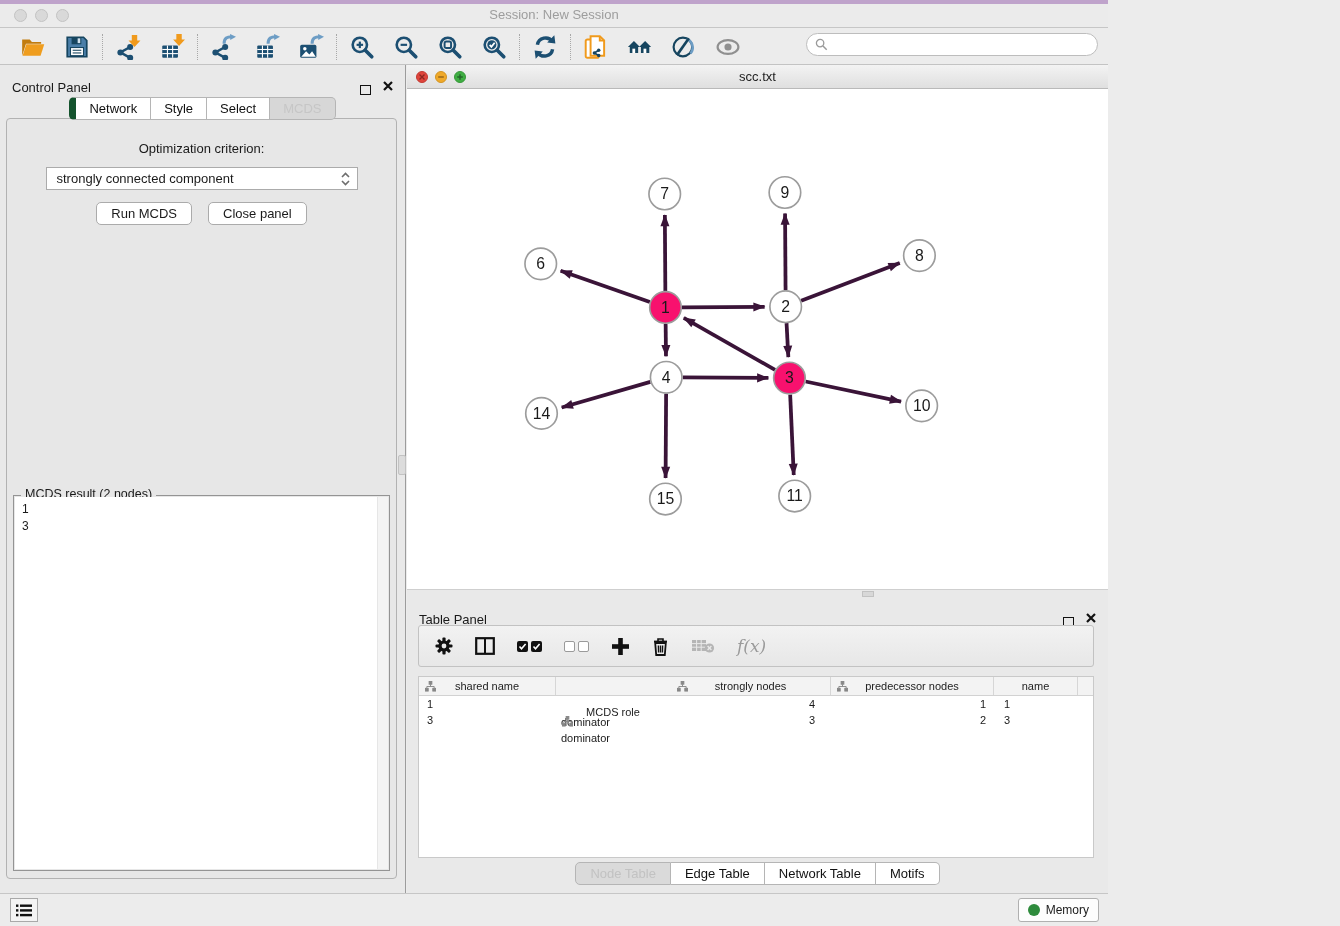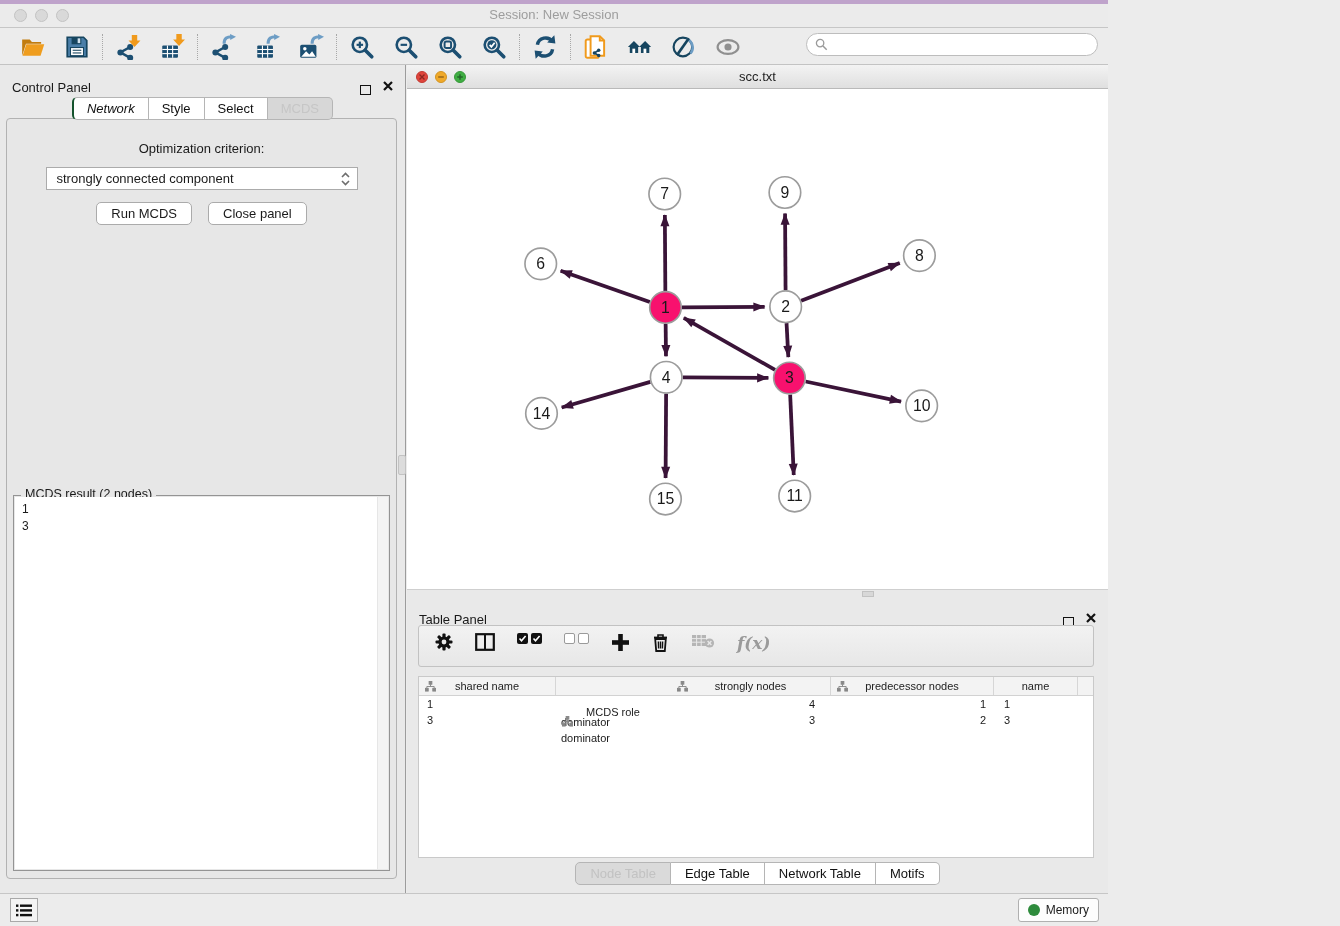--- a/index.html
+++ b/index.html
@@ -33,21 +33,21 @@
     background:#e9e9e9; border-right:1px solid #9c9c9c; }
   .panel-header { height:30px; display:flex; align-items:flex-end; padding:0 12px; }
   .panel-title { font-size:13px; color:#1a1a1a; }
   .panel-header .spacer { flex:1; }
   .float-btn { width:11px; height:10px; border:1.6px solid #111; margin-right:12px; }
   .close-btn svg { width:10px; height:10px; }
 
   .tabbar { position:absolute; left:0; right:0; top:32px; display:flex; justify-content:center; z-index:2; }
   .tab { font-size:13px; padding:3px 13px; background:#fff; border:1px solid #b5b5b5; border-left:none;
     color:#111; }
-  .tab:first-child { border-left:2px solid #14532d; border-radius:5px 0 0 5px;font-style:italic; }
+  .tab:first-child { border-left:7px solid #14532d; border-radius:5px 0 0 5px; }
   .tab:last-child { border-radius:0 5px 5px 0; }
   .tab.selected { background:#d7d7d7; color:#c6c6c6; }
 
   .cp-content { position:absolute; left:6px; right:8px; top:53px; bottom:14px;
     border:1px solid #b2b2b2; border-radius:4px; background:#e7e7e7; }
   .opt-label { margin-top:22px; text-align:center; font-size:13px; }
   .dropdown { margin:11px auto 0; width:312px; height:23px; background:#fff; border:1px solid #ababab;
     border-radius:0; display:flex; align-items:center; padding:0 6px 0 10px; font-size:13px; }
   .dropdown .dd-label { flex:1; }
   .btn-row { display:flex; justify-content:center; gap:16px; margin-top:12px; }
@@ -79,21 +79,21 @@
     border:1px solid #c2c2c2; border-radius:2px; }
   .h-divider { position:absolute; left:407px; right:0; top:589px; height:8px; background:#e9e9e9;
     border-top:1px solid #cfcfcf; }
   .h-grip { position:absolute; left:455px; top:1px; width:12px; height:6px; background:#d8d8d8; border:1px solid #c2c2c2; }
 
   
   .table-panel { position:absolute; left:407px; top:597px; right:0; bottom:33px; background:#e9e9e9; }
   .tp-toolbar { position:absolute; left:11px; right:14px; top:28px; height:42px;
     border:1px solid #c2c2c2; border-radius:3px; background:linear-gradient(#f2f2f2,#e7e7e7);
     display:flex; align-items:center; gap:22px; padding:0 16px; }
-  .tp-btn { display:flex; align-items:flex-start; justify-content:center; height:26px;font-weight:bold; }
+  .tp-btn { display:flex; align-items:center; justify-content:center; height:26px; }
   .fx-label { font-family:"DejaVu Serif", serif; font-style:italic; font-size:17px; color:#9a9a9a; }
 
   .tbl { position:absolute; left:11px; right:14px; top:79px; height:182px; background:#fff;
     border:1px solid #c9c9c9; }
   .tbl-header { display:flex; height:19px; background:#f3f3f3; border-bottom:1px solid #d2d2d2; }
   .hcell { position:relative; font-size:11px; color:#222; display:flex; align-items:center;
     justify-content:center; border-right:1px solid #d6d6d6; }
   .hcell svg { position:absolute; left:6px; top:4px; width:11px; height:11px; }
   .hcell.last { border-right:1px solid #d6d6d6; }
   .c0{width:137px;} .c1{width:115px;margin-top:35px;} .c2{width:160px;} .c3{width:163px;} .c4{width:84px;}

